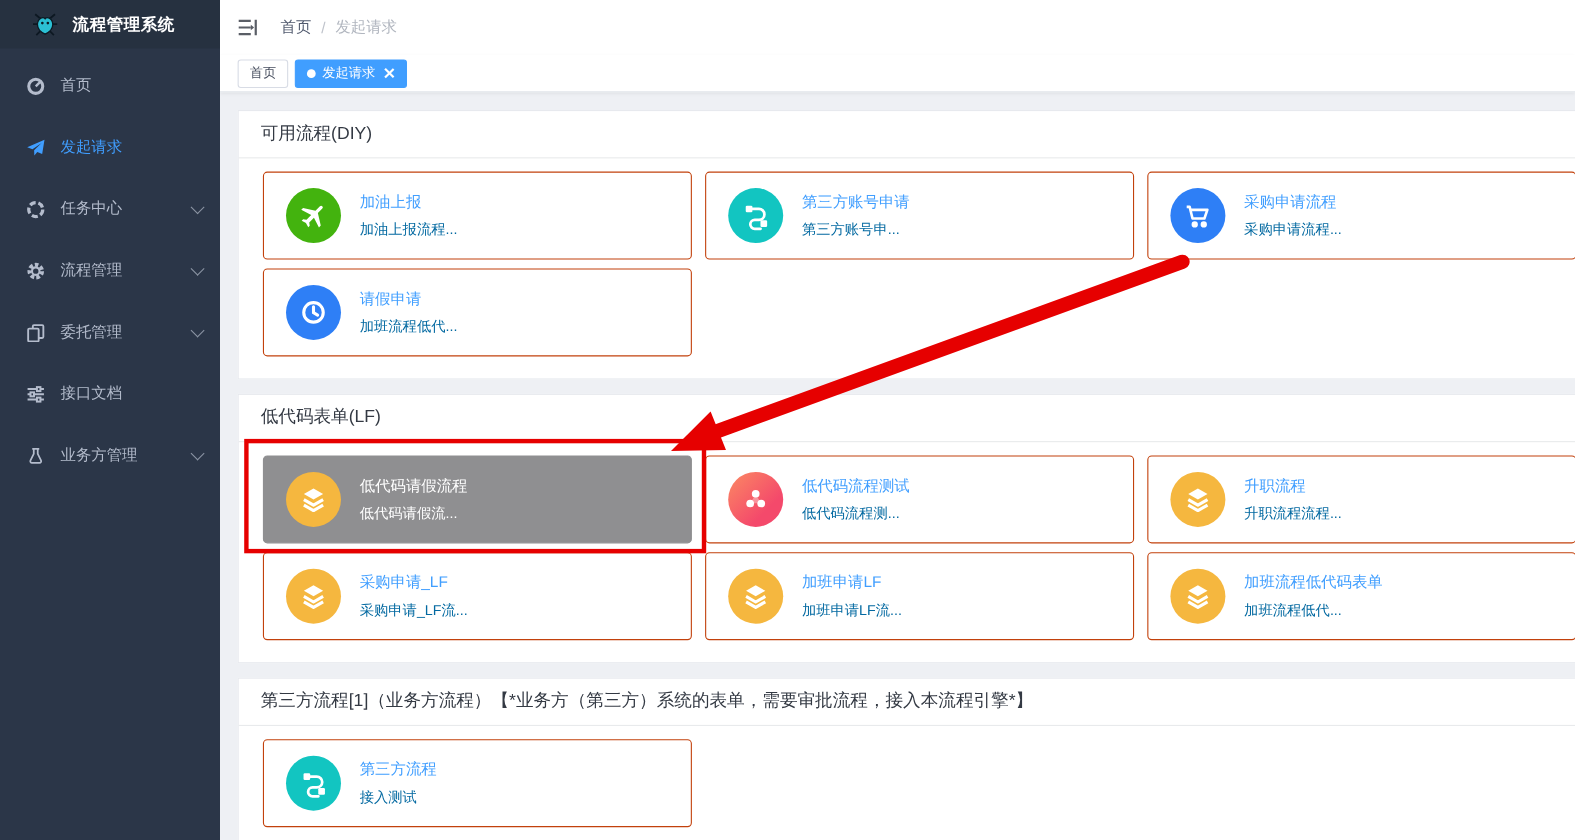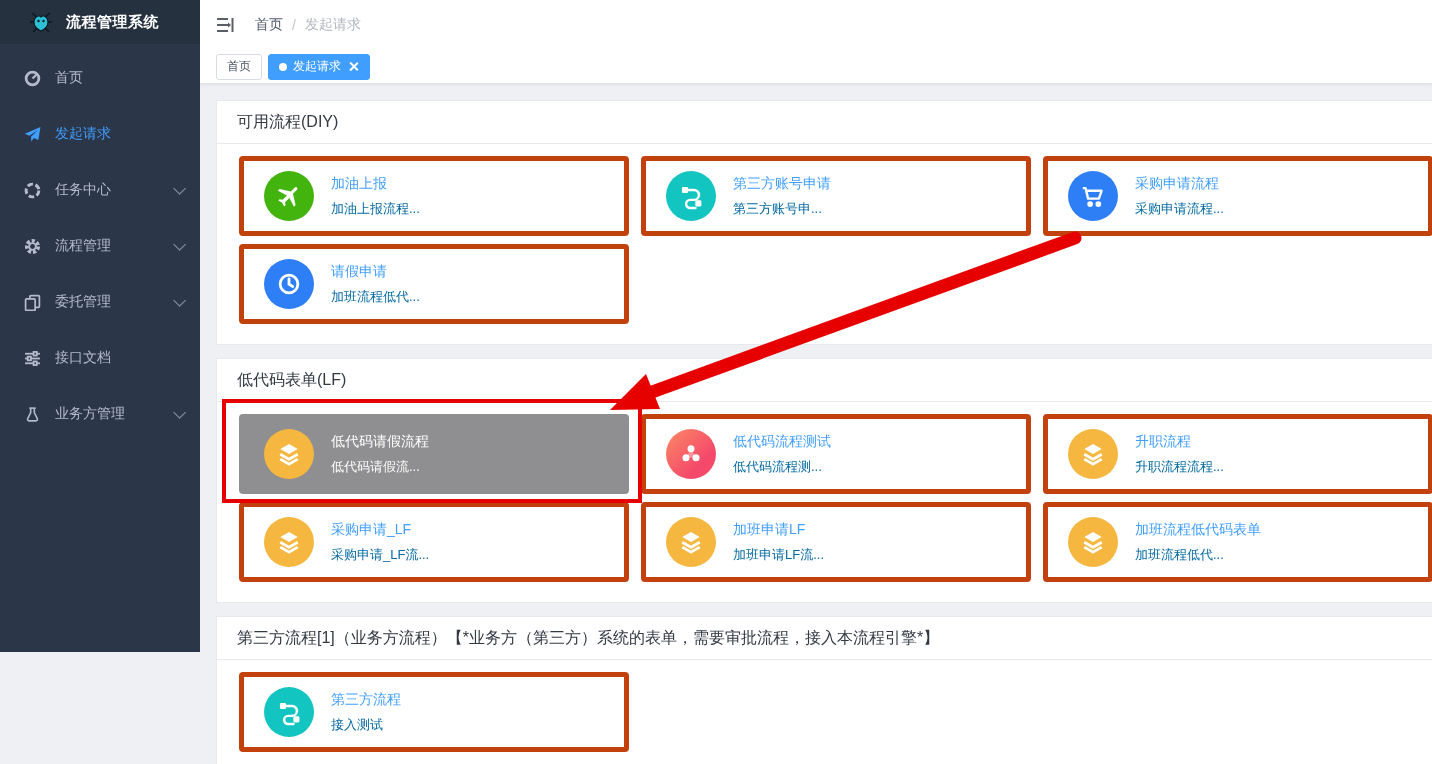--- a/index.html
+++ b/index.html
@@ -1,19 +1,19 @@
 <!DOCTYPE html>
 <html><head>
 <meta charset="utf-8">
 <style>
   * { margin:0; padding:0; box-sizing:border-box; }
   html,body { width:1432px; height:764px; overflow:hidden; font-family:"Liberation Sans","DejaVu Sans",sans-serif; background:#eef0f4; }
 
   
-  .sidebar { position:absolute; left:0; top:0; width:200px; height:652px; background:#2b3648; z-index:5; }
+  .sidebar { position:absolute; left:0; top:0; width:200px; height:764px; background:#2b3648; z-index:5; }
   .logo-row { height:44px; display:flex; align-items:center; padding-left:28px; background:#263140; }
   .logo-row .logo-icon { width:26px; height:26px; margin-right:12px; flex:0 0 auto; }
   .logo-title { color:#ffffff; font-size:15px; font-weight:bold; letter-spacing:.5px; }
   .menu { padding-top:6px; }
   .menu-item { height:56px; display:flex; align-items:center; padding:0 18px 0 24px; color:#b4bccc; font-size:14px; cursor:pointer; position:relative; }
   .menu-item .mi-icon { width:17px; height:17px; margin-right:14px; flex:0 0 auto; display:flex; align-items:center; justify-content:center; }
   .menu-item.active { color:#409eff; }
   .menu-item .label { flex:1 1 auto; }
   .chev { width:9px; height:9px; border-right:1.6px solid #8b94a3; border-bottom:1.6px solid #8b94a3; transform:rotate(45deg) translateY(-3px); flex:0 0 auto; }
 
@@ -32,21 +32,21 @@
   .tab .dot { width:8px; height:8px; border-radius:50%; background:#ffffff; margin-right:6px; }
   .tab .x { margin-left:7px; width:11px; height:11px; position:relative; }
   .tab .x::before,.tab .x::after { content:""; position:absolute; left:5px; top:0; width:1.6px; height:11px; background:#fff; }
   .tab .x::before { transform:rotate(45deg); } .tab .x::after { transform:rotate(-45deg); }
 
   .content { height:692px; padding:16px 0 0 16px; overflow:hidden; }
   .panel { width:1228px; background:#ffffff; border:1px solid #e7e9ee; margin-bottom:13px; }
   .panel-header { padding:10px 20px; font-size:16px; color:#333943; border-bottom:1px solid #e8eaec; line-height:22px; }
   .panel-body { padding:12px 14px 20px 22px; display:grid; grid-template-columns:repeat(3,390px); column-gap:12px; row-gap:8px; }
 
-  .card { height:80px; border:5px solid #c2410c; border-radius:4px; background:#fff; display:flex; align-items:center; padding:0 14px 0 20px; cursor:pointer; }
+  .card { height:80px; border:1px solid #c2410c; border-radius:4px; background:#fff; display:flex; align-items:center; padding:0 14px 0 20px; cursor:pointer; }
   .card .cicon { width:50px; height:50px; border-radius:50%; flex:0 0 auto; margin-right:17px; display:flex; align-items:center; justify-content:center; }
   .card .ctext { display:flex; flex-direction:column; gap:7px; min-width:0; }
   .card .cname { font-size:14px; color:#409eff; }
   .card .cdesc { font-size:13px; color:#0369a1; }
   .card.hovered { background:#8f8f91; border-color:#8f8f91; }
   .card.hovered .cname,.card.hovered .cdesc { color:#ffffff; }
 
   .c-green  { background:#43b30e; }
   .c-teal   { background:#12c5c1; }
   .c-blue   { background:#2e7ff6; }

